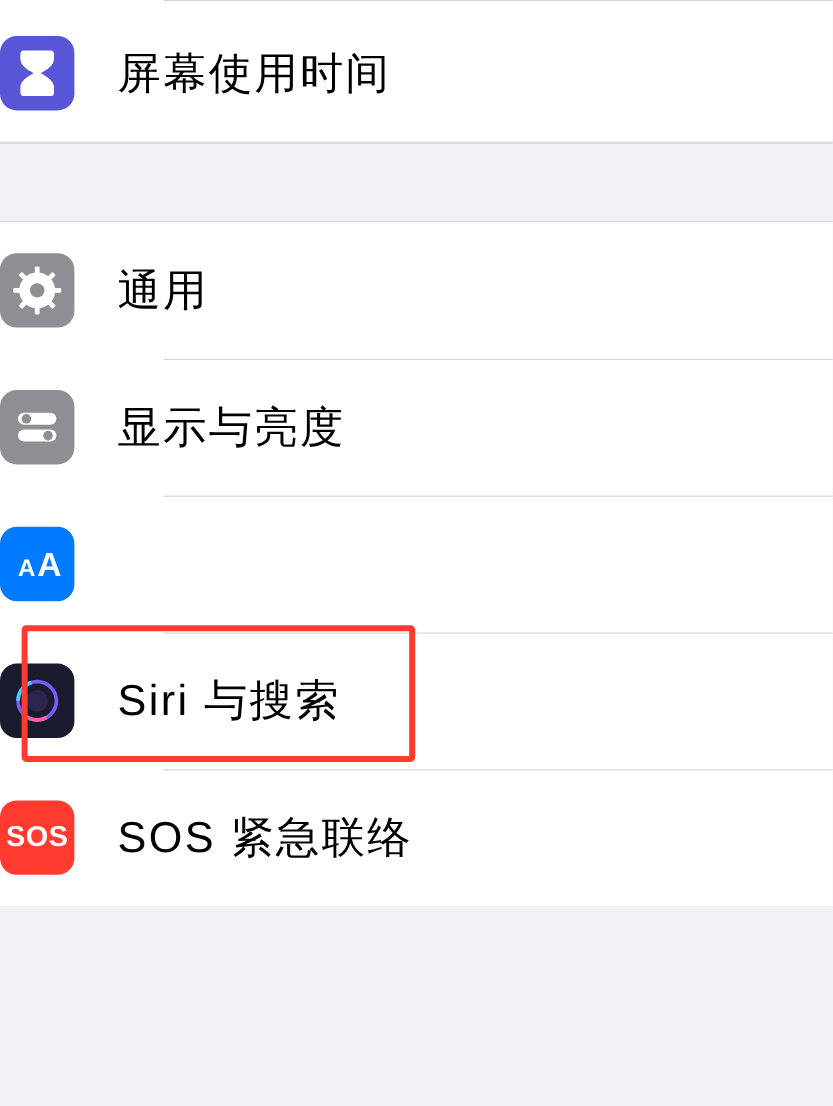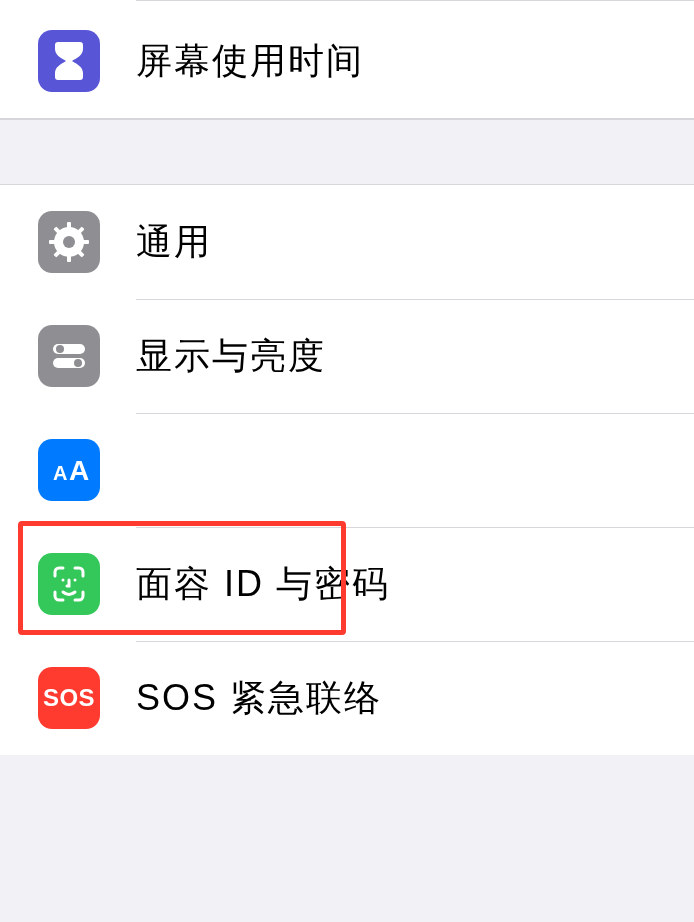--- a/index.html
+++ b/index.html
@@ -10,21 +10,20 @@
     font-family: -apple-system, "Helvetica Neue", Arial, sans-serif;
     overflow: hidden;
   }
   .group {
     background: #ffffff;
   }
   .row {
     display: flex;
     align-items: center;
     height: 114px;
-    padding-left: 38px;
     position: relative;
   }
   .row + .row::before {
     content: "";
     position: absolute;
     left: 136px;
     right: 0;
     top: 0;
     height: 1px;
     background: #d7d7db;
@@ -153,38 +152,32 @@
   <div class="row">
     <div class="icon bg-blue">
       <svg width="44" height="44" viewBox="0 0 44 44">
         <text x="6" y="32" font-size="20" font-weight="600" fill="#ffffff" font-family="Helvetica">A</text>
         <text x="22" y="32" font-size="28" font-weight="600" fill="#ffffff" font-family="Helvetica">A</text>
       </svg>
     </div>
   </div>
 
 
-
   <div class="row">
-    <div class="icon bg-green">
+    <div class="icon bg-siri">
       <svg width="44" height="44" viewBox="0 0 44 44">
-        <g fill="none" stroke="#ffffff" stroke-width="3" stroke-linecap="round">
-          <path d="M8 14 v-4 a4 4 0 0 1 4 -4 h4"></path>
-          <path d="M36 14 v-4 a4 4 0 0 0 -4 -4 h-4"></path>
-          <path d="M8 30 v4 a4 4 0 0 0 4 4 h4"></path>
-          <path d="M36 30 v4 a4 4 0 0 1 -4 4 h-4"></path>
-          <circle cx="16" cy="18" r="1.5" fill="#ffffff" stroke="none"></circle>
-          <circle cx="28" cy="18" r="1.5" fill="#ffffff" stroke="none"></circle>
-          <path d="M22 18 v6 h-2"></path>
-          <path d="M16 30 q6 5 12 0"></path>
-        </g>
+        <circle cx="22" cy="22" r="16" fill="none" stroke="#7b5cff" stroke-width="3"></circle>
+        <circle cx="22" cy="22" r="16" fill="none" stroke="#ff5ea0" stroke-width="3" stroke-dasharray="20 80" transform="rotate(60 22 22)"></circle>
+        <circle cx="22" cy="22" r="16" fill="none" stroke="#3ad1ff" stroke-width="3" stroke-dasharray="20 80" transform="rotate(180 22 22)"></circle>
+        <circle cx="22" cy="22" r="9" fill="#2b2550"></circle>
       </svg>
     </div>
-    <span class="label">面容 ID 与密码</span>
+    <span class="label">Siri 与搜索</span>
   </div>
+
 
   <div class="row">
     <div class="icon bg-red">
       <span class="sos-text">SOS</span>
     </div>
     <span class="label">SOS 紧急联络</span>
   </div>
 
 </div>
 

